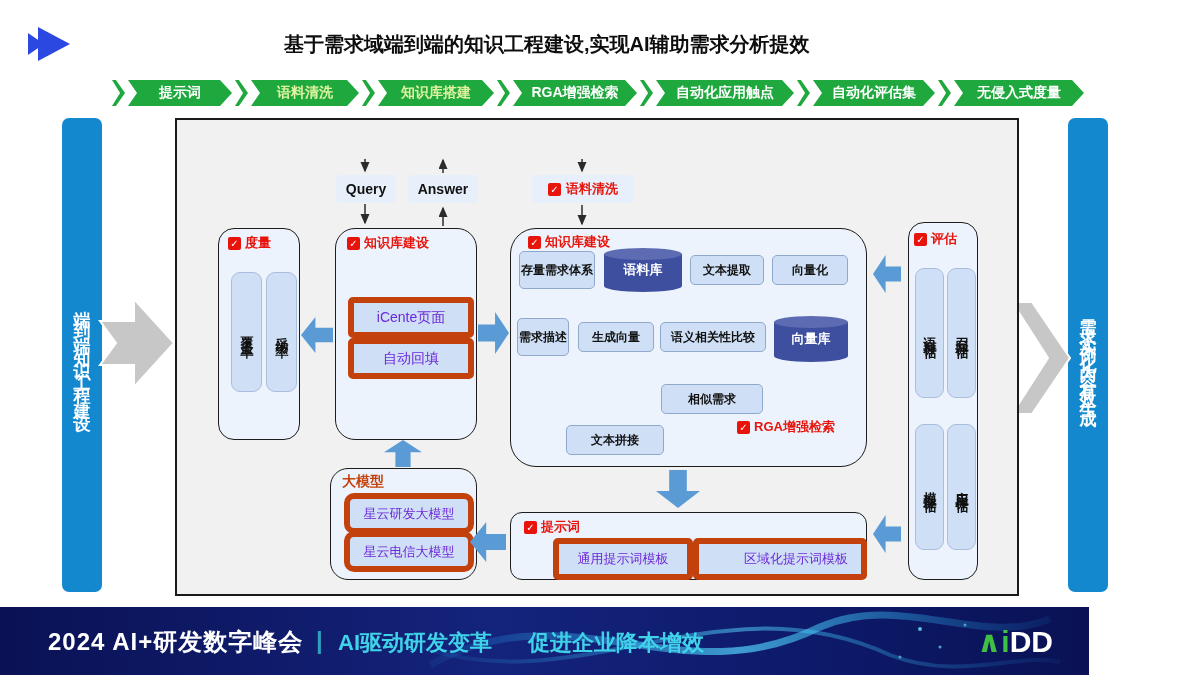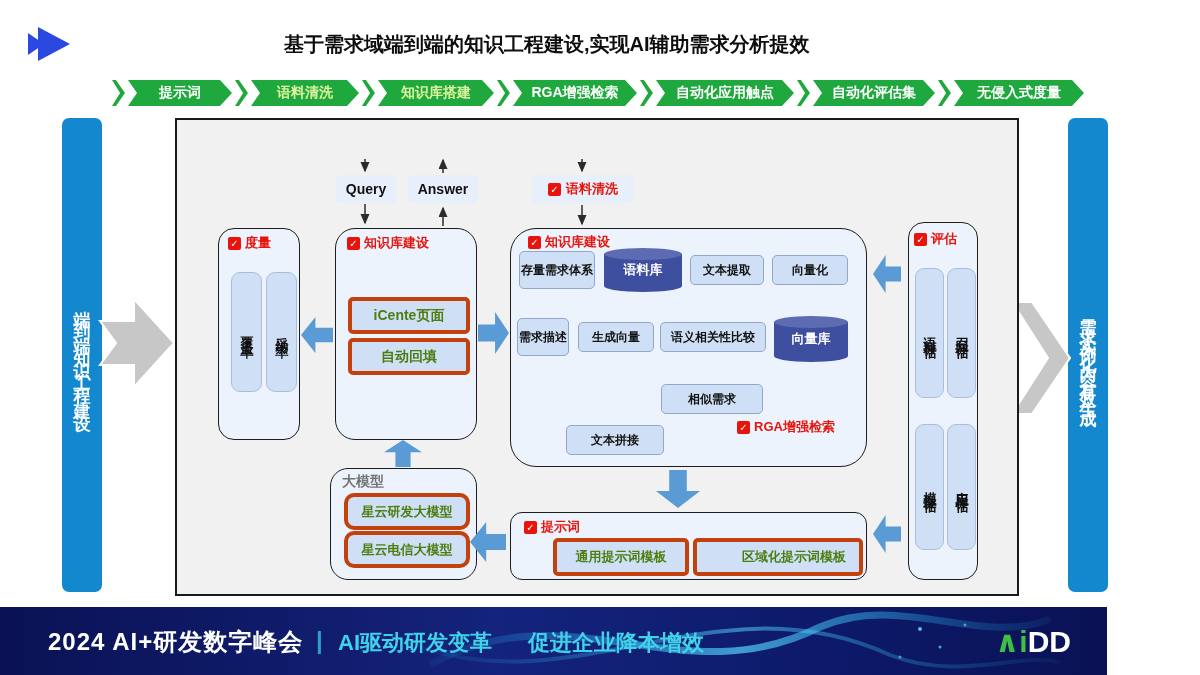--- a/index.html
+++ b/index.html
@@ -28,46 +28,46 @@
         color:#fff;font-weight:bold;font-size:17px;display:flex;align-items:center;justify-content:center;
         writing-mode:vertical-rl;text-orientation:upright;}
   .grayarrow{position:absolute;}
   
   .panel{position:absolute;left:175px;top:118px;width:840px;height:474px;background:#f1f1f1;
          border:2px solid #1a1a1a;}
   
   .box{position:absolute;background:#edf3fc;border:1.6px solid #1d1d1d;}
   .label{position:absolute;display:flex;align-items:center;gap:4px;font-size:13px;font-weight:bold;}
   .label.red{color:#e8140c;}
-  .label.black{color:#737373;}
+  .label.black{color:#c2410c;}
   .chk{width:13px;height:13px;background:#e8140c;border-radius:2px;color:#fff;font-size:10px;
        line-height:13px;text-align:center;font-weight:bold;flex:0 0 13px;}
   .pillv{position:absolute;background:#cfe0f6;border:1px solid #a9bedd;border-radius:9px;
          display:flex;align-items:center;justify-content:center;font-size:13px;font-weight:bold;color:#111;
          writing-mode:vertical-rl;text-orientation:upright;letter-spacing:4px;}
-  .pillh{position:absolute;background:#cfe0f6;border:4px solid #c2410c;border-radius:5px;
-         display:flex;align-items:center;justify-content:center;font-size:13px;font-weight:bold;color:#4d7c0f;}
+  .pillh{position:absolute;background:#cfe0f6;border:6px solid #c2410c;border-radius:5px;
+         display:flex;align-items:center;justify-content:center;font-size:13px;font-weight:normal;color:#6d28d9;}
   .node{position:absolute;background:#cfe0f6;border:1px solid #8fa8cc;border-radius:5px;
         display:flex;align-items:center;justify-content:center;text-align:center;
         font-size:12px;font-weight:bold;color:#111;line-height:1.25;}
   .lite{position:absolute;background:#e7f0fa;border-radius:4px;display:flex;align-items:center;
         justify-content:center;font-size:14px;font-weight:bold;color:#111;}
   .cyl{position:absolute;background:#3e4f9f;color:#fff;font-weight:bold;font-size:13px;
        display:flex;align-items:center;justify-content:center;}
   .cyl:before{content:"";position:absolute;top:-6px;left:0;right:0;height:12px;background:#5d6cb2;border-radius:50%;}
   .cyl:after{content:"";position:absolute;bottom:-6px;left:0;right:0;height:12px;background:#3e4f9f;border-radius:50%;}
   
   .ba{position:absolute;background:#5b9bd5;}
   .ba.r{clip-path:polygon(0 30%,55% 30%,55% 0,100% 50%,55% 100%,55% 70%,0 70%);}
   .ba.l{clip-path:polygon(100% 30%,45% 30%,45% 0,0 50%,45% 100%,45% 70%,100% 70%);}
   .ba.u{clip-path:polygon(30% 100%,30% 45%,0 45%,50% 0,100% 45%,70% 45%,70% 100%);}
   .ba.d{clip-path:polygon(30% 0,30% 55%,0 55%,50% 100%,100% 55%,70% 55%,70% 0);}
   
   .footer{position:absolute;left:0;top:607px;width:1089px;height:68px;
-          background:linear-gradient(90deg,#0a1254 0%,#14237c 45%,#0d1a6a 75%,#0a1254 100%);padding-left:18px;}
+          background:linear-gradient(90deg,#0a1254 0%,#14237c 45%,#0d1a6a 75%,#0a1254 100%);}
   .footer .event{position:absolute;left:48px;top:19px;font-size:24px;font-weight:bold;color:#fff;letter-spacing:1px;}
   .footer .sep{position:absolute;left:316px;top:20px;font-size:24px;color:#2f9fc0;font-weight:bold;}
   .footer .slog1{position:absolute;left:338px;top:21px;font-size:22px;font-weight:bold;color:#3fd2e9;}
   .footer .slog2{position:absolute;left:528px;top:21px;font-size:22px;font-weight:bold;color:#3fd2e9;}
   .footer .logo{position:absolute;right:36px;top:17px;font-size:30px;font-weight:bold;letter-spacing:0;}
   .footer .logo .g{color:#3fbf43;}
   .footer .logo .w{color:#fff;}
   svg{display:block;}
   .abs{position:absolute;}
 </style>

